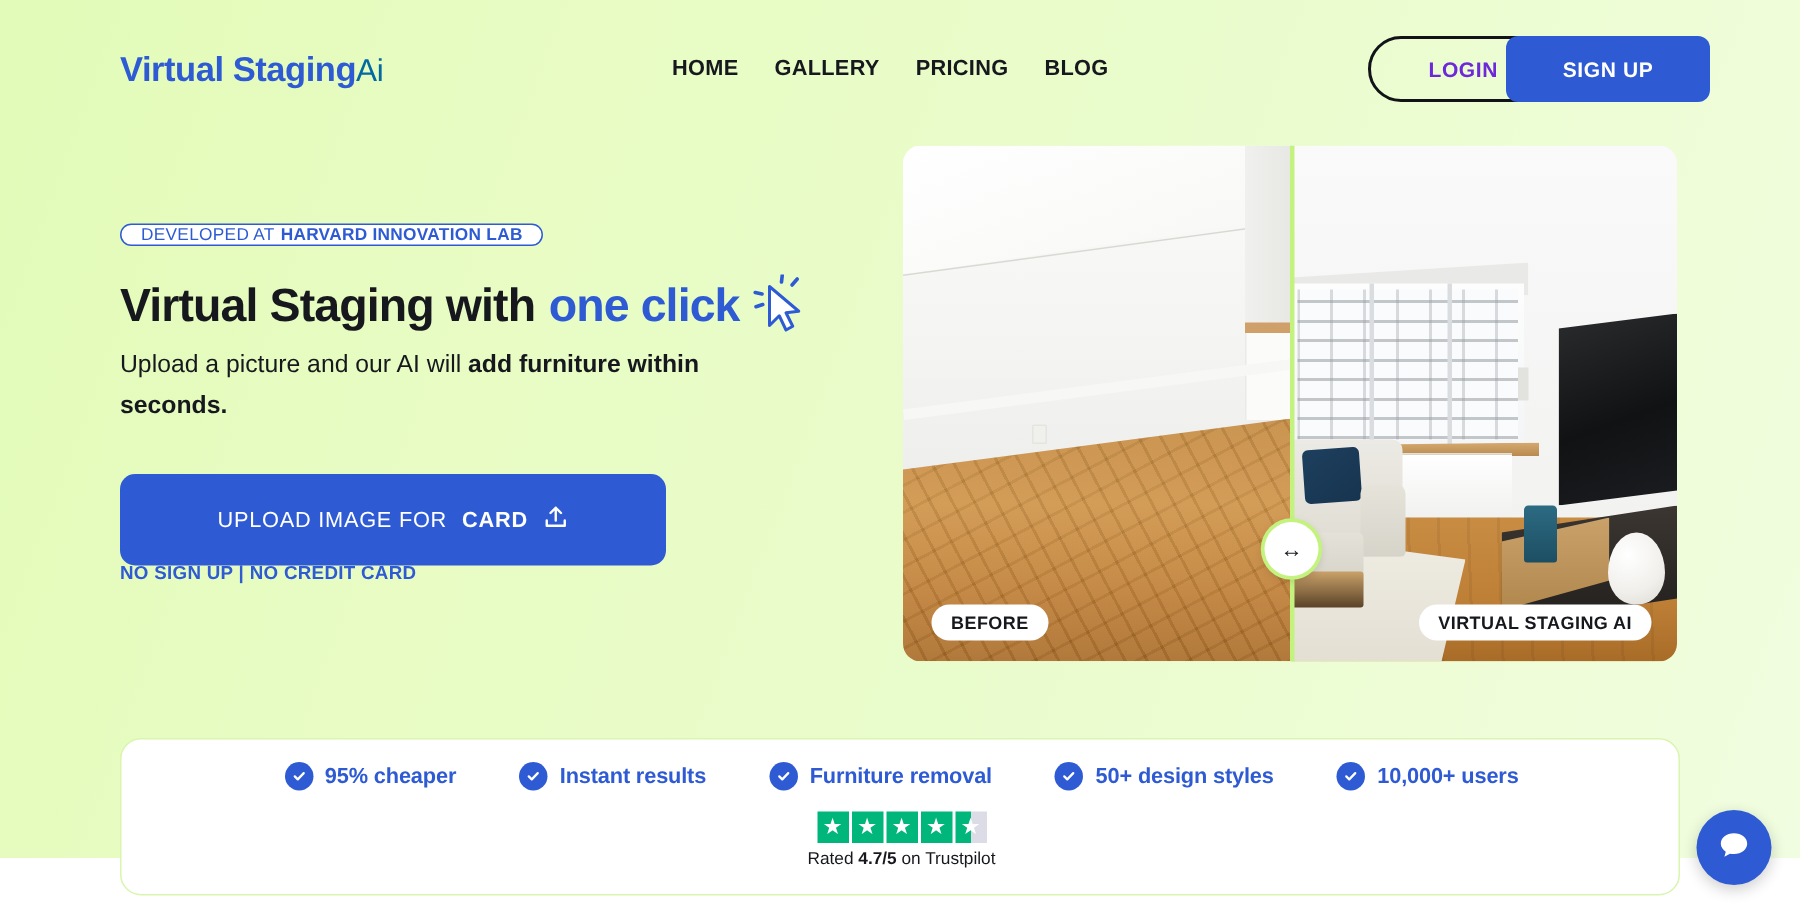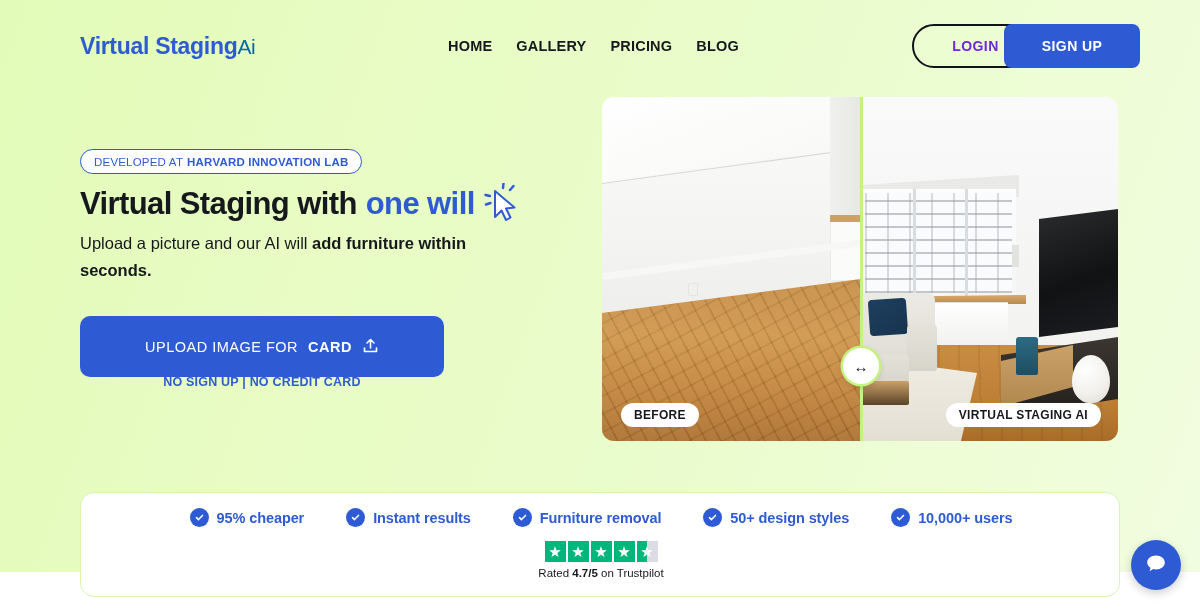--- a/index.html
+++ b/index.html
@@ -60,21 +60,21 @@
     border: none; border-radius: 8px;
     background: #2e5bd4;
     display: flex; align-items: center; justify-content: center;
     font-size: 14px; font-weight: bold; letter-spacing: 0.4px;
     color: #ffffff; cursor: pointer;
   }
 
   
   .badge {
     position: absolute; left: 80px; top: 149px;
-    height: 25px; padding: 0 13px;
+    height: 15px; padding: 0 13px;
     border: 1.5px solid #2e5bd4; border-radius: 13px;
     background: #ffffff;
     display: flex; align-items: center;
     font-size: 11.5px; letter-spacing: 0.2px;
     color: #2e5bd4; white-space: nowrap;
   }
   .badge b { font-weight: bold; margin-left: 4px; }
 
   .headline {
     position: absolute; left: 80px; top: 183px;
@@ -97,21 +97,21 @@
     position: absolute; left: 80px; top: 316px;
     width: 364px; height: 61px;
     background: #2e5bd4; border-radius: 10px;
     display: flex; align-items: center; justify-content: center; gap: 10px;
     color: #ffffff; font-size: 14.5px; letter-spacing: 0.5px;
     font-weight: normal; cursor: pointer;
   }
   .upload-btn b { font-weight: bold; }
   .no-signup {
     position: absolute; left: 80px; top: 375px;
-    width: 364px; text-align: center;
+    width: 364px; text-align: left;
     font-size: 12.5px; font-weight: bold; letter-spacing: 0.2px;
     color: #2e5bd4; cursor: pointer;
   }
 
   
   .compare {
     position: absolute; left: 602px; top: 97px;
     width: 516px; height: 344px;
     border-radius: 12px; overflow: hidden;
   }
@@ -365,21 +365,21 @@
     <div class="signup-btn">SIGN UP</div>
   </div>
 
   <div class="badge">
     <span>DEVELOPED AT</span>
     <b>HARVARD INNOVATION LAB</b>
   </div>
 
   <div class="headline">
     <span>Virtual Staging with</span>
-    <span class="blue">one will</span>
+    <span class="blue">one click</span>
     <span class="cursor-icon">
       <svg width="44" height="42" viewBox="0 0 44 42">
         <path d="M14 8 L14 34 L20.5 27.5 L25 37 L29.5 34.5 L25 25.5 L33.5 24.5 Z" fill="#ffffff" stroke="#2e5bd4" stroke-width="2" stroke-linejoin="round"></path>
         <line x1="22" y1="5" x2="22.5" y2="0.5" stroke="#2e5bd4" stroke-width="2.4" stroke-linecap="round"></line>
         <line x1="29" y1="7" x2="32.5" y2="3" stroke="#2e5bd4" stroke-width="2.4" stroke-linecap="round"></line>
         <line x1="9" y1="13" x2="4.5" y2="12" stroke="#2e5bd4" stroke-width="2.4" stroke-linecap="round"></line>
         <line x1="9.5" y1="20" x2="5" y2="21.5" stroke="#2e5bd4" stroke-width="2.4" stroke-linecap="round"></line>
       </svg>
     </span>
   </div>

